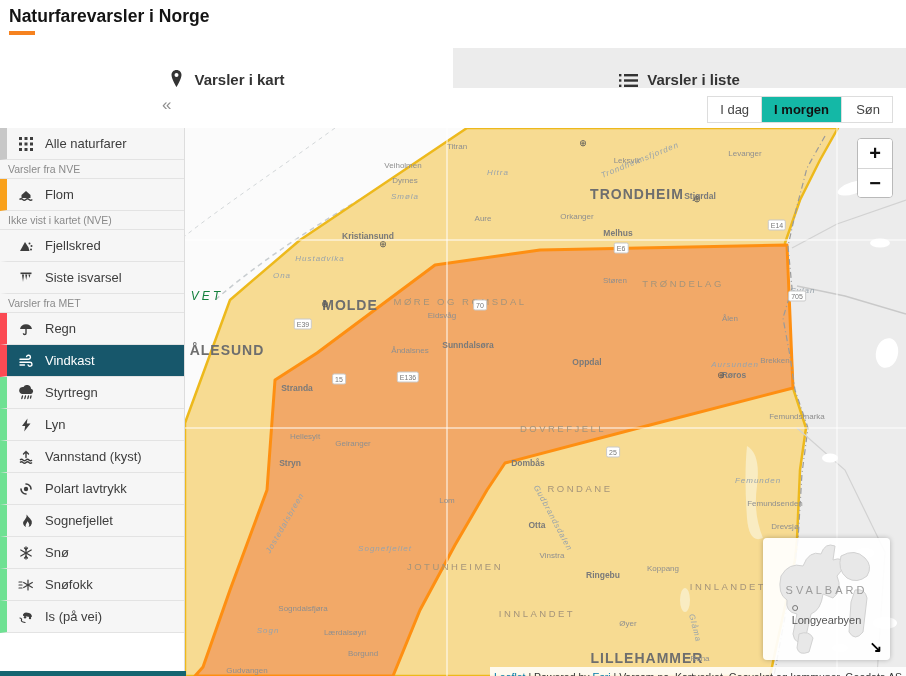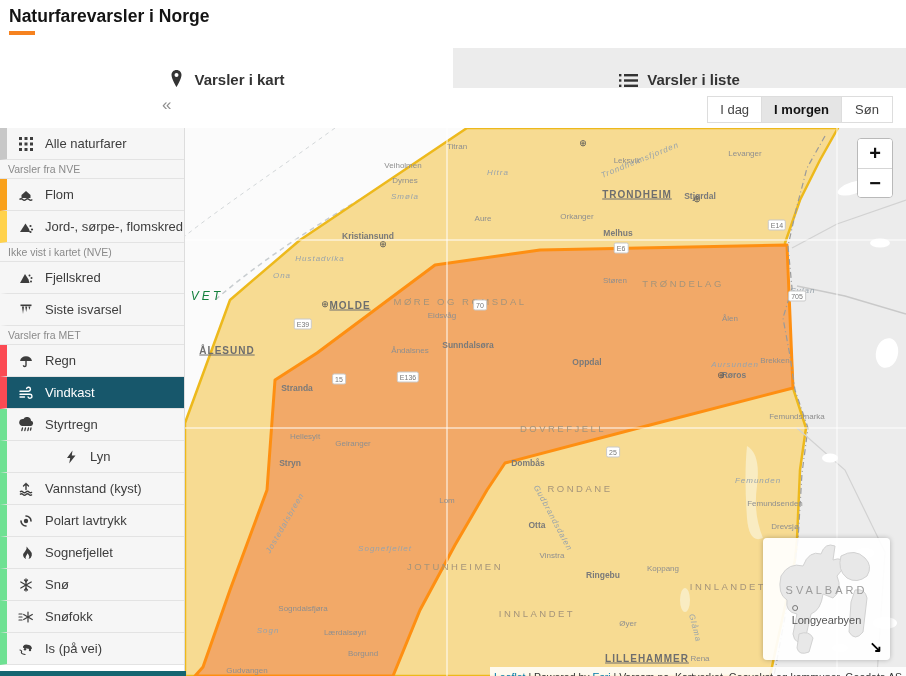--- a/index.html
+++ b/index.html
@@ -16,41 +16,41 @@
   .tab { flex:1; display:flex; align-items:flex-end; justify-content:center; gap:9px;
     font-size:15px; font-weight:bold; color:#333; cursor:pointer; }
   .tab.active { background:#fff; }
   .tab.inactive { background:#ececec; }
   .tab svg { display:block; }
 
   
   #daybar { position:absolute; left:0; top:88px; width:906px; height:40px; background:#fff; }
   #collapse { position:absolute; left:162px; top:7px; font-size:17px; color:#8f8f8f; cursor:pointer; }
   #day-buttons { position:absolute; right:13px; top:8px; display:flex; }
-  .day-btn { min-width:52px; padding:0 12px; height:27px; line-height:25px; text-align:center;
+  .day-btn { min-width:52px; padding:0 12px; height:27px; line-height:25px; text-align:right;
     background:#fff; border:1px solid #ddd; font-size:13px; color:#444; margin-left:-1px; cursor:pointer; }
-  .day-btn.selected { background:#e5e5e5; color:#111; font-weight:bold; }
+  .day-btn.selected { background:#14b8a6; color:#111; font-weight:bold; }
 
   
   #sidebar { position:absolute; left:0; top:128px; width:185px; bottom:0; background:#fff;
     border-right:1px solid #ddd; }
   .sb-item { height:32px; display:flex; align-items:center; background:#f6f6f6;
     border-bottom:1px solid #e3e3e3; border-left:7px solid transparent; cursor:pointer;
     color:#3d3d3d; font-size:13px; }
   .sb-item .ic { width:38px; display:flex; justify-content:center; }
   .sb-item.sel { background:#17576b; color:#fff; }
   .sb-section { height:19px; display:flex; align-items:center; padding-left:8px; background:#f6f6f6;
     border-bottom:1px solid #e3e3e3; font-size:10.5px; color:#8a8a8a; }
 
   
   #map { position:absolute; left:185px; top:128px; width:721px; height:548px; background:#ececec; overflow:hidden; cursor:grab; }
   #map svg.base { position:absolute; left:0; top:0; }
   .lbl { position:absolute; white-space:nowrap; transform:translate(-50%,-50%); pointer-events:none; }
   .k-region { font-size:9.5px; letter-spacing:2.5px; color:#a5947a; }
-  .k-city { font-size:10px; font-weight:bold; color:#6e6e6e; letter-spacing:1px;text-decoration:underline; }
+  .k-city { font-size:14px; font-weight:bold; color:#6e6e6e; letter-spacing:1px; }
   .k-town { font-size:8px; color:#8f8f8f; }
   .k-townbold { font-size:8.5px; font-weight:bold; color:#7a7a7a; }
   .k-water { font-size:8px; font-style:italic; color:#98a3ab; letter-spacing:1px; }
   .k-badge { font-size:7px; color:#777; background:#fff; border:1px solid #c9c9c9; border-radius:2px; padding:0 2px; line-height:9px; }
   .k-airport { font-size:9px; color:#555; }
   .k-sea { font-size:12px; font-style:italic; letter-spacing:3px; color:#15803d; }
 
   
   #zoomctl { position:absolute; right:13px; top:10px; width:36px; background:#fff;
     border:1px solid #b9b9b9; border-radius:4px; overflow:hidden; }
@@ -142,33 +142,20 @@
       <div class="sb-section">Varsler fra NVE</div>
       <div class="sb-item" style="border-left-color: rgb(249, 161, 27);">
         <span class="ic">
           <svg width="16" height="16" viewBox="0 0 16 16">
             <path d="M3.5 8 L8 4 L12.5 8 V11 H3.5 Z" fill="currentColor"></path>
             <path d="M1.5 12.5 q1.6 -1.6 3.2 0 q1.6 1.6 3.2 0 q1.6 -1.6 3.2 0 q1.6 1.6 3.2 0" fill="none" stroke="currentColor" stroke-width="1.4"></path>
           </svg>
         </span>
         <span>Flom</span>
       </div>
-      <div class="sb-item" style="border-left-color: rgb(255, 210, 76);">
-        <span class="ic">
-          <svg width="16" height="16" viewBox="0 0 16 16">
-            <path d="M2 13 L7.5 4.5 L11 10 L12 13 Z" fill="currentColor"></path>
-            <g fill="currentColor">
-              <circle cx="12.5" cy="7" r="1.1"></circle>
-              <circle cx="14" cy="10.5" r="1.1"></circle>
-              <circle cx="12.5" cy="13" r="1.1"></circle>
-            </g>
-          </svg>
-        </span>
-        <span>Jord-, sørpe-, flomskred</span>
-      </div>
       <div class="sb-section">Ikke vist i kartet (NVE)</div>
       <div class="sb-item" style="border-left-color: transparent;">
         <span class="ic">
           <svg width="16" height="16" viewBox="0 0 16 16">
             <path d="M2 13 L7 4 L10.5 9.5 L11.5 13 Z" fill="currentColor"></path>
             <g fill="currentColor">
               <circle cx="11.5" cy="5.5" r="1"></circle>
               <circle cx="13.5" cy="8" r="1"></circle>
               <circle cx="13" cy="11.5" r="1"></circle>
             </g>
@@ -213,21 +200,21 @@
             <g stroke="currentColor" stroke-width="1.3" stroke-linecap="round">
               <line x1="4.5" y1="11" x2="3.8" y2="13.5"></line>
               <line x1="7.5" y1="11" x2="6.8" y2="13.5"></line>
               <line x1="10.5" y1="11" x2="9.8" y2="13.5"></line>
               <line x1="13" y1="11" x2="12.5" y2="13"></line>
             </g>
           </svg>
         </span>
         <span>Styrtregn</span>
       </div>
-      <div class="sb-item" style="border-left-color: rgb(111, 225, 147); padding-left: 45px;">
+      <div class="sb-item" style="border-left-color: rgb(111, 225, 147);">
         <span class="ic">
           <svg width="16" height="16" viewBox="0 0 16 16">
             <polygon points="9.5,1.5 4,9 7.2,9 6.2,14.5 12.5,6.5 8.8,6.5" fill="currentColor"></polygon>
           </svg>
         </span>
         <span>Lyn</span>
       </div>
       <div class="sb-item" style="border-left-color: rgb(111, 225, 147);">
         <span class="ic">
           <svg width="16" height="16" viewBox="0 0 16 16">

